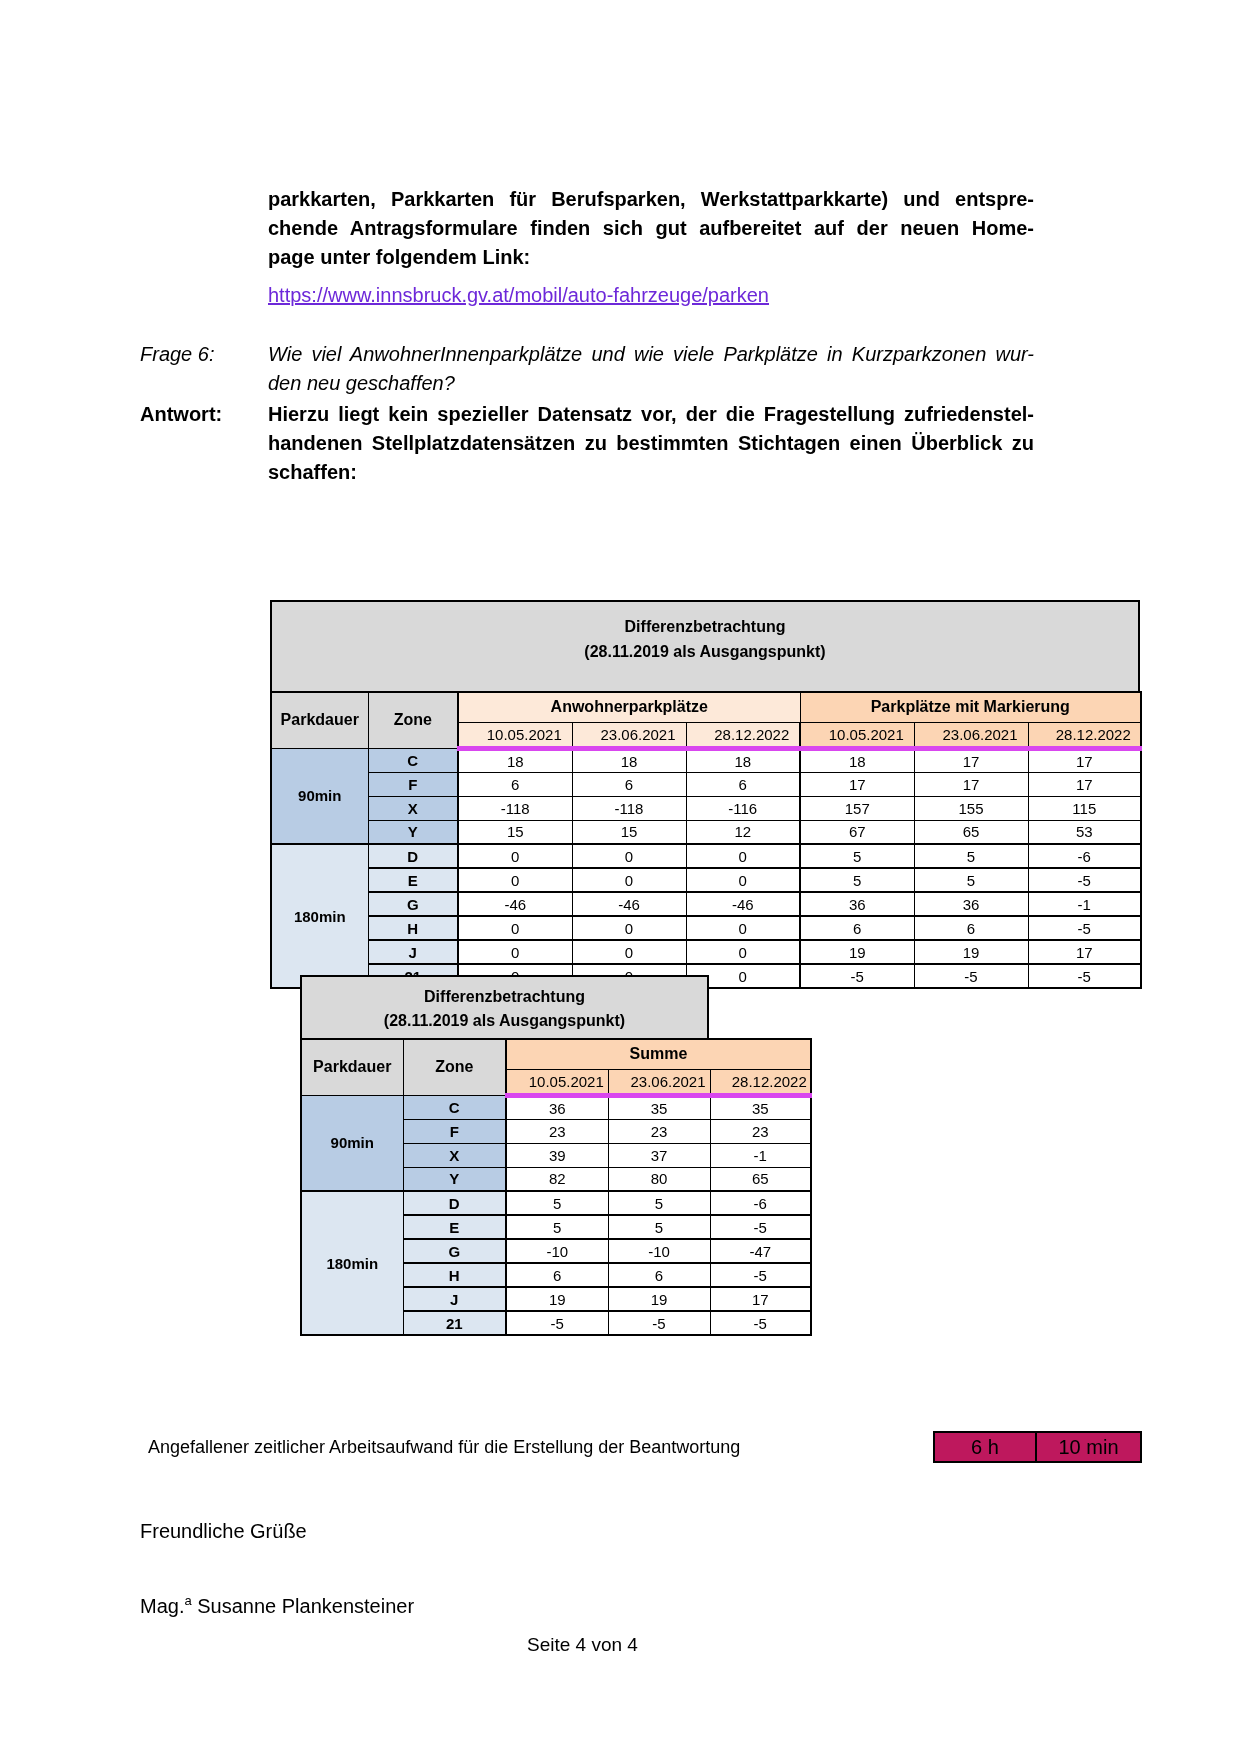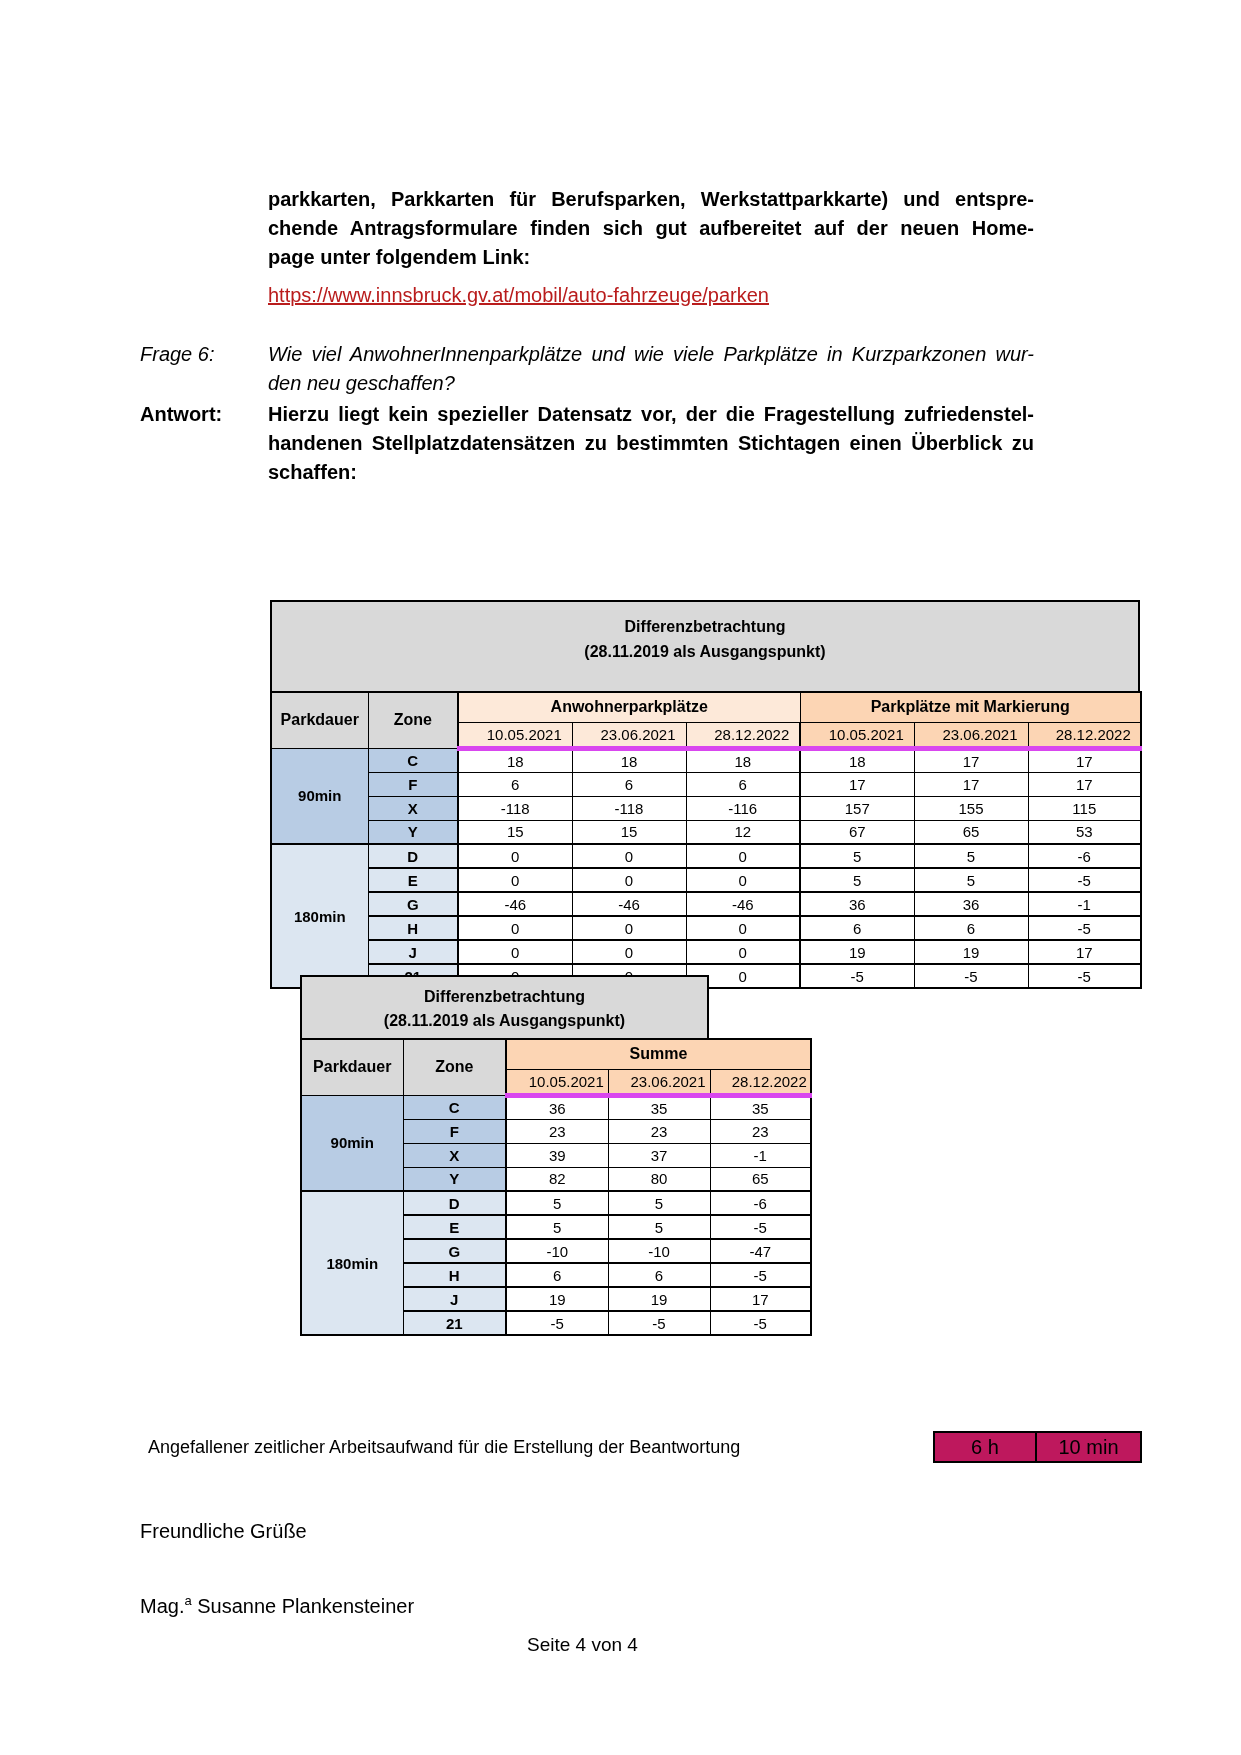--- a/index.html
+++ b/index.html
@@ -7,21 +7,21 @@
     position:relative;width:1241px;height:1755px;background:#ffffff;
     font-family:"Liberation Sans",sans-serif;color:#000;overflow:hidden;
   }
   
   .tb{position:absolute;font-size:20px;line-height:29px;}
   .col{left:268px;width:766px;}
   .bold{font-weight:bold;}
   .italic{font-style:italic;}
   .jline{text-align:justify;text-align-last:justify;}
   .lline{text-align:left;text-align-last:left;}
-  .linkline a, .linkline span{color:#b91c1c;text-decoration:underline;font-weight:normal;cursor:pointer;margin-top:39px;}
+  .linkline a, .linkline span{color:#6d28d9;text-decoration:underline;font-weight:normal;cursor:pointer;margin-top:39px;}
   
   .tbl-title{
     position:absolute;background:var(--title_grey);border:2px solid #000;
     box-sizing:border-box;text-align:center;font-weight:bold;font-size:16px;line-height:25px;
   }
   .tbl-title .pad{padding-top:12px;}
   table.dtable{
     position:absolute;border-collapse:collapse;border:2px solid #000;
     table-layout:fixed;font-size:15px;
   }

